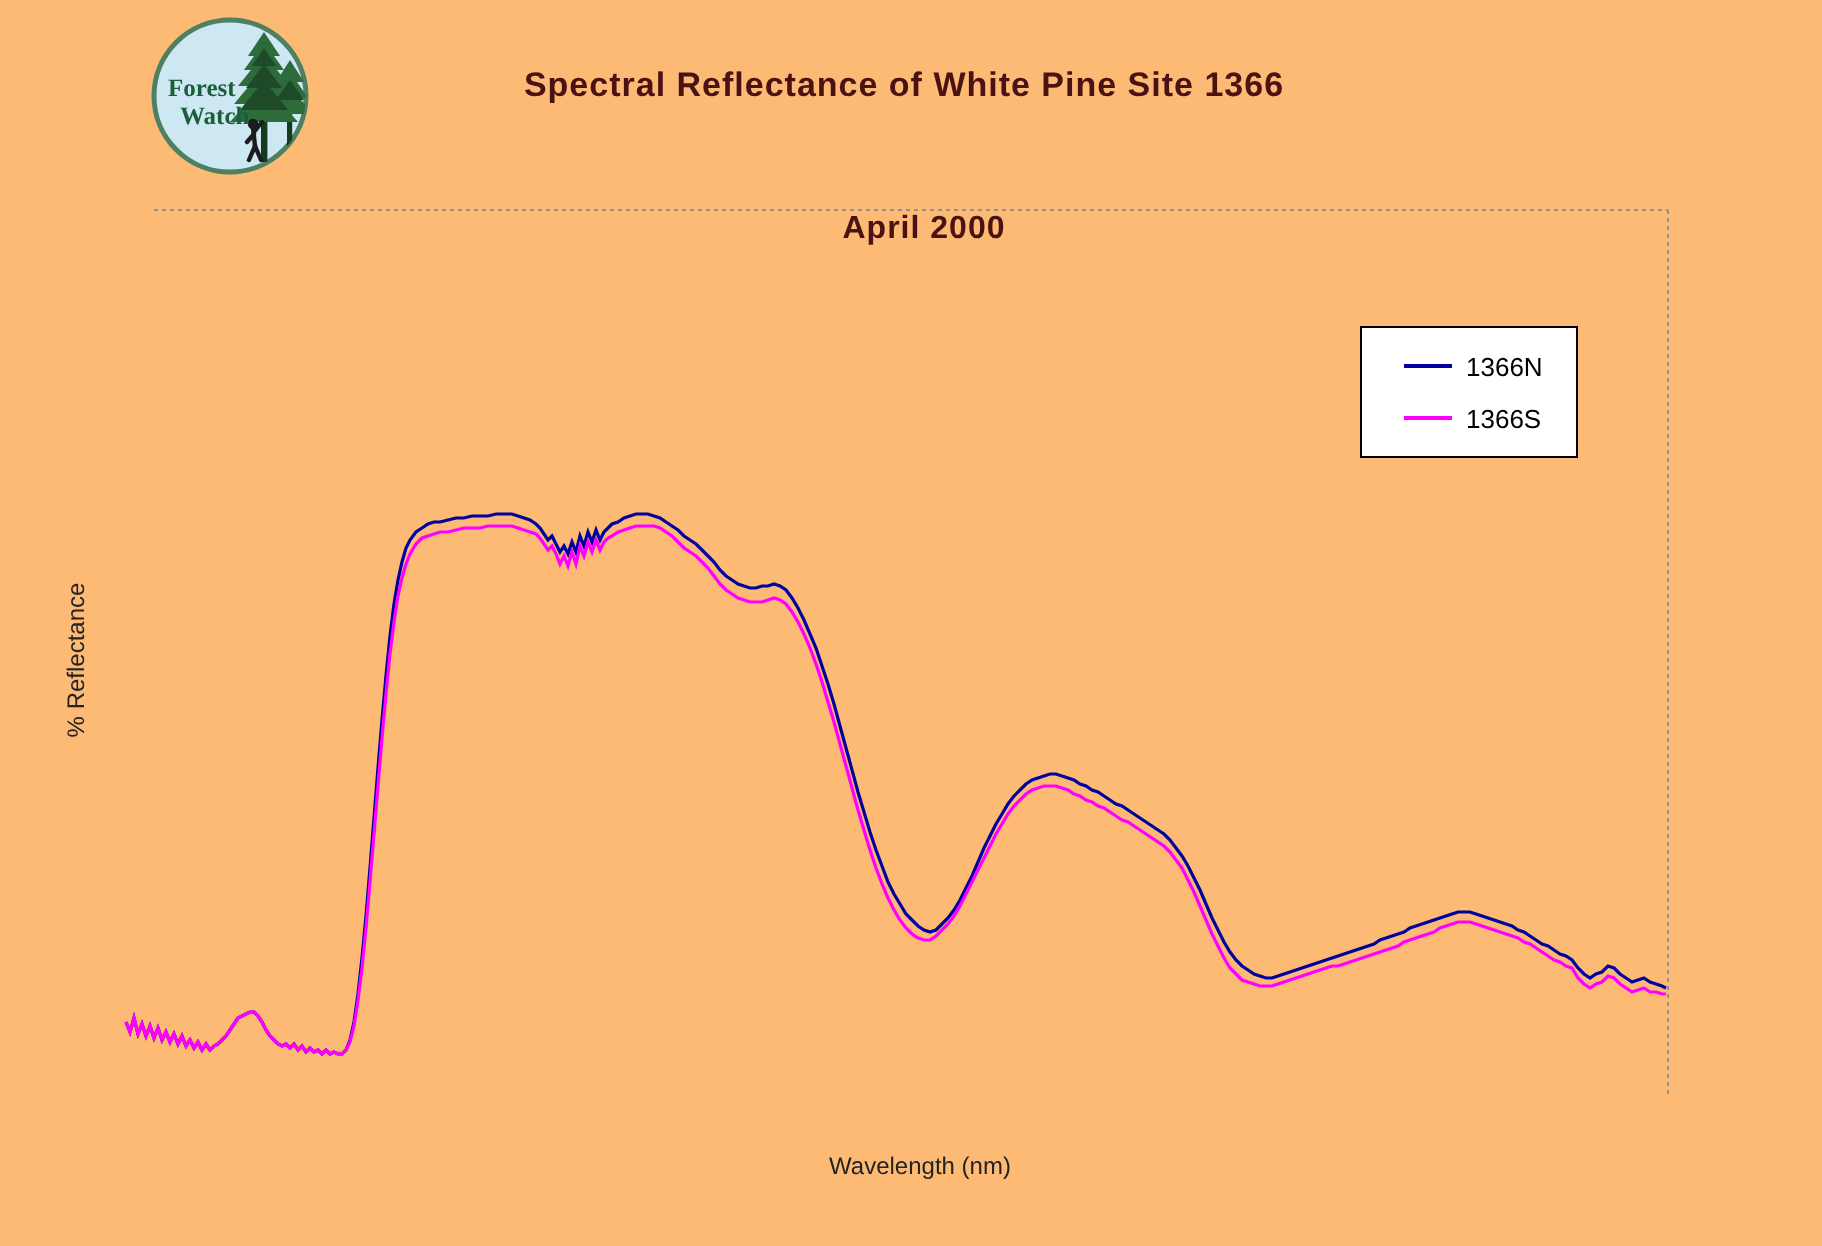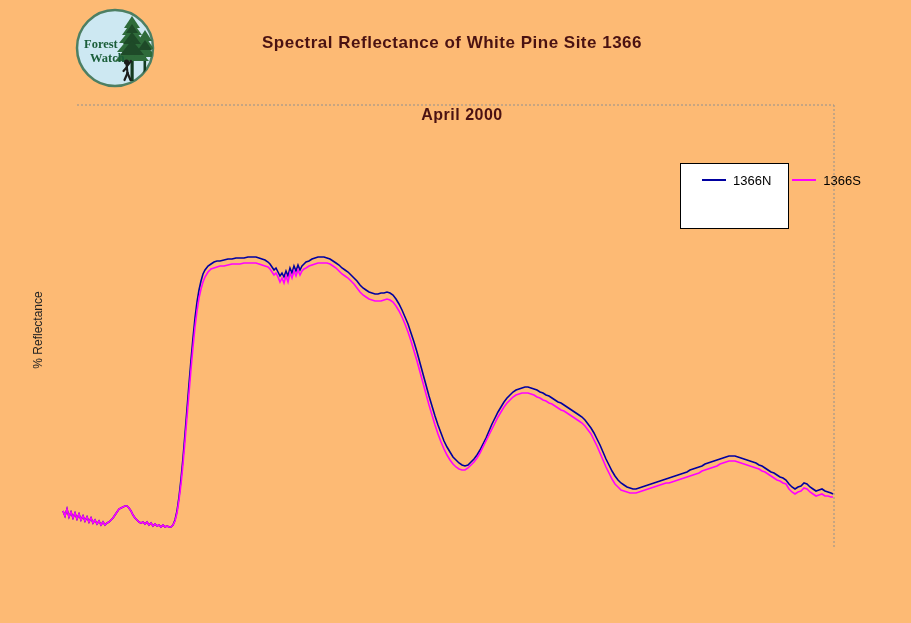--- a/index.html
+++ b/index.html
@@ -5,21 +5,21 @@
   html,body{margin:0;padding:0;background:#000;}
   #canvas{position:relative;width:911px;height:623px;background:#fdba74;overflow:hidden;
           font-family:"Liberation Sans",sans-serif;}
   #plot-svg{position:absolute;left:0;top:0;width:911px;height:623px;}
   .logo{position:absolute;left:74px;top:6px;width:82px;height:84px;}
   .title-line{position:absolute;text-align:center;font-weight:bold;font-size:17px;
               letter-spacing:.5px;}
   #title1{left:252px;top:33px;width:400px;}
   #title2{left:262px;top:58px;width:400px;font-size:16px;margin-top:48px;}
   .legend{position:absolute;left:680px;top:163px;width:109px;height:66px;background:#fff;
-          border:1px solid #000;box-sizing:border-box;display:flex;flex-direction:row;
+          border:1px solid #000;box-sizing:border-box;display:flex;flex-direction:column;
           justify-content:space-around;padding:6px 0;}
   .legend-row{display:flex;align-items:center;height:20px;}
   .legend-swatch{display:inline-block;width:24px;height:0;border-top:2px solid #000;
                  margin-left:21px;}
   .legend-label{margin-left:7px;font-size:13px;color:#000;}
   .axis-label{position:absolute;font-size:12px;white-space:nowrap;}
   #ylabel{left:38px;top:330px;transform:translate(-50%,-50%) rotate(-90deg);}
   #xlabel{left:330px;top:576px;width:260px;text-align:center;}
 </style>
 </head>
@@ -83,14 +83,15 @@
       <span class="legend-swatch" style="border-top-color: rgb(0, 0, 160);"></span>
       <span class="legend-label">1366N</span>
     </div>
     <div class="legend-row">
       <span class="legend-swatch" style="border-top-color: rgb(255, 0, 255);"></span>
       <span class="legend-label">1366S</span>
     </div>
   </div>
 
   <div id="ylabel" class="axis-label" style="color: rgb(35, 35, 35);">% Reflectance</div>
+  <div id="xlabel" class="axis-label" style="color: rgb(35, 35, 35);">Wavelength (nm)</div>
 
 </div>
 
 </body></html>

